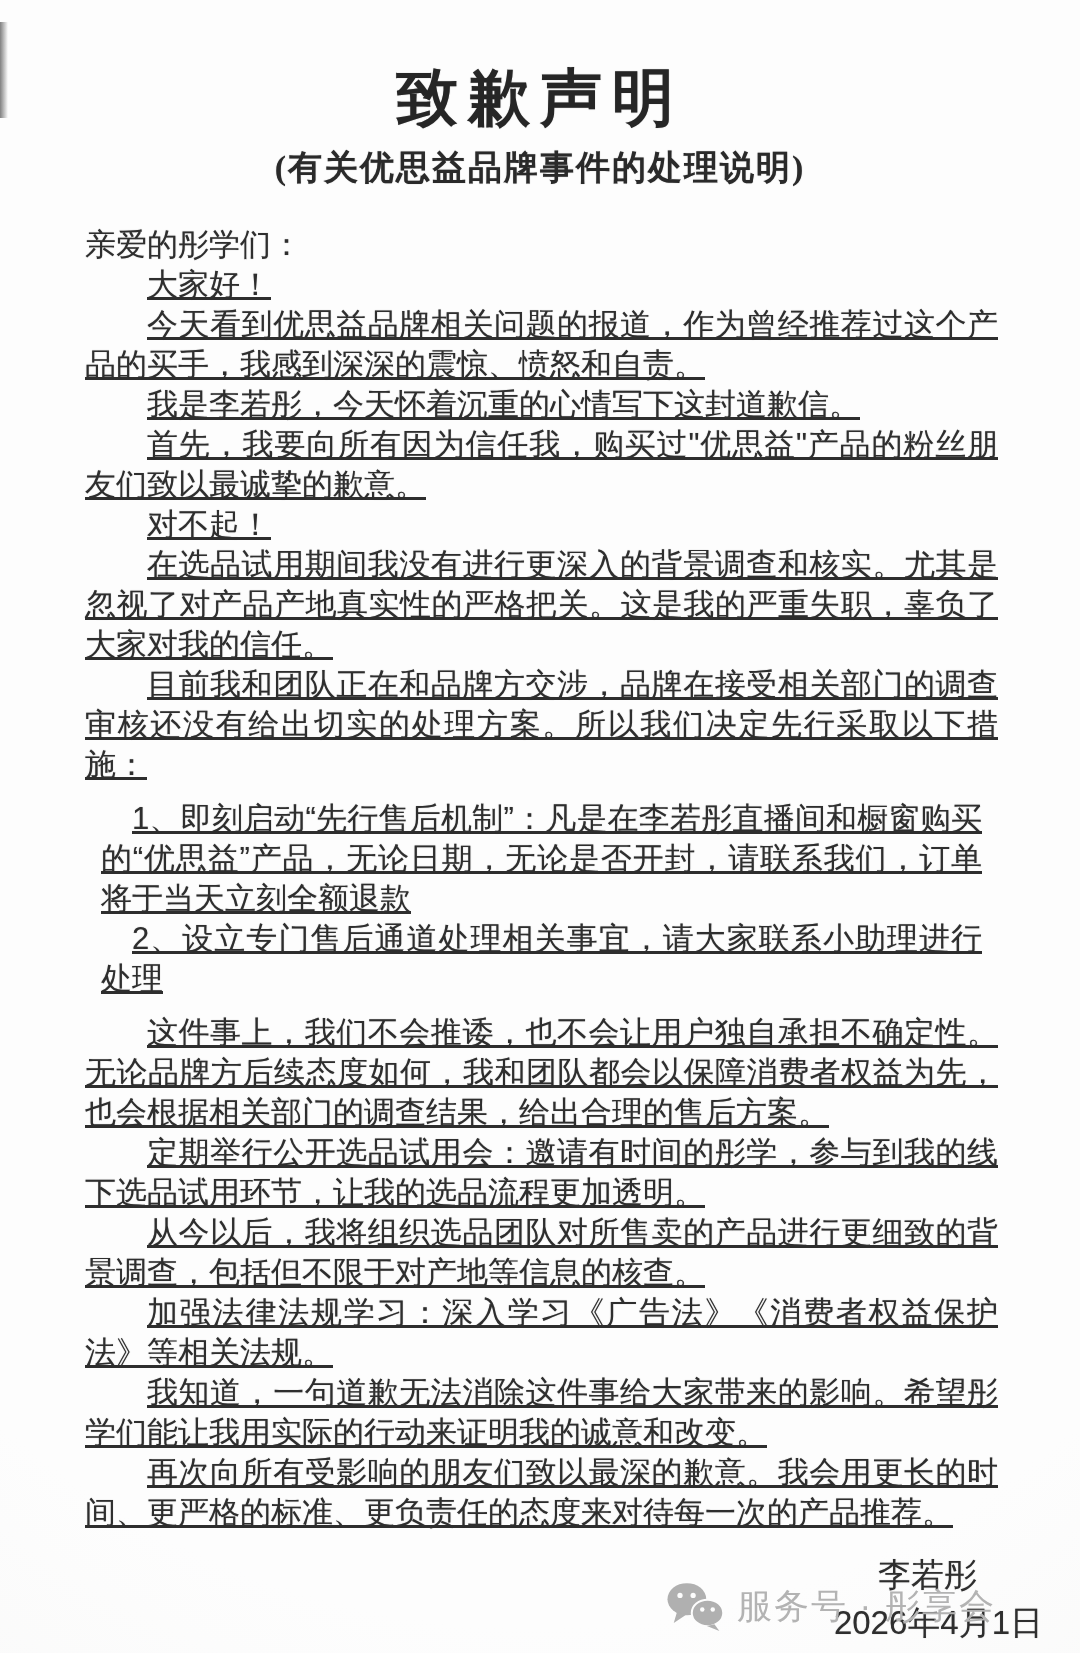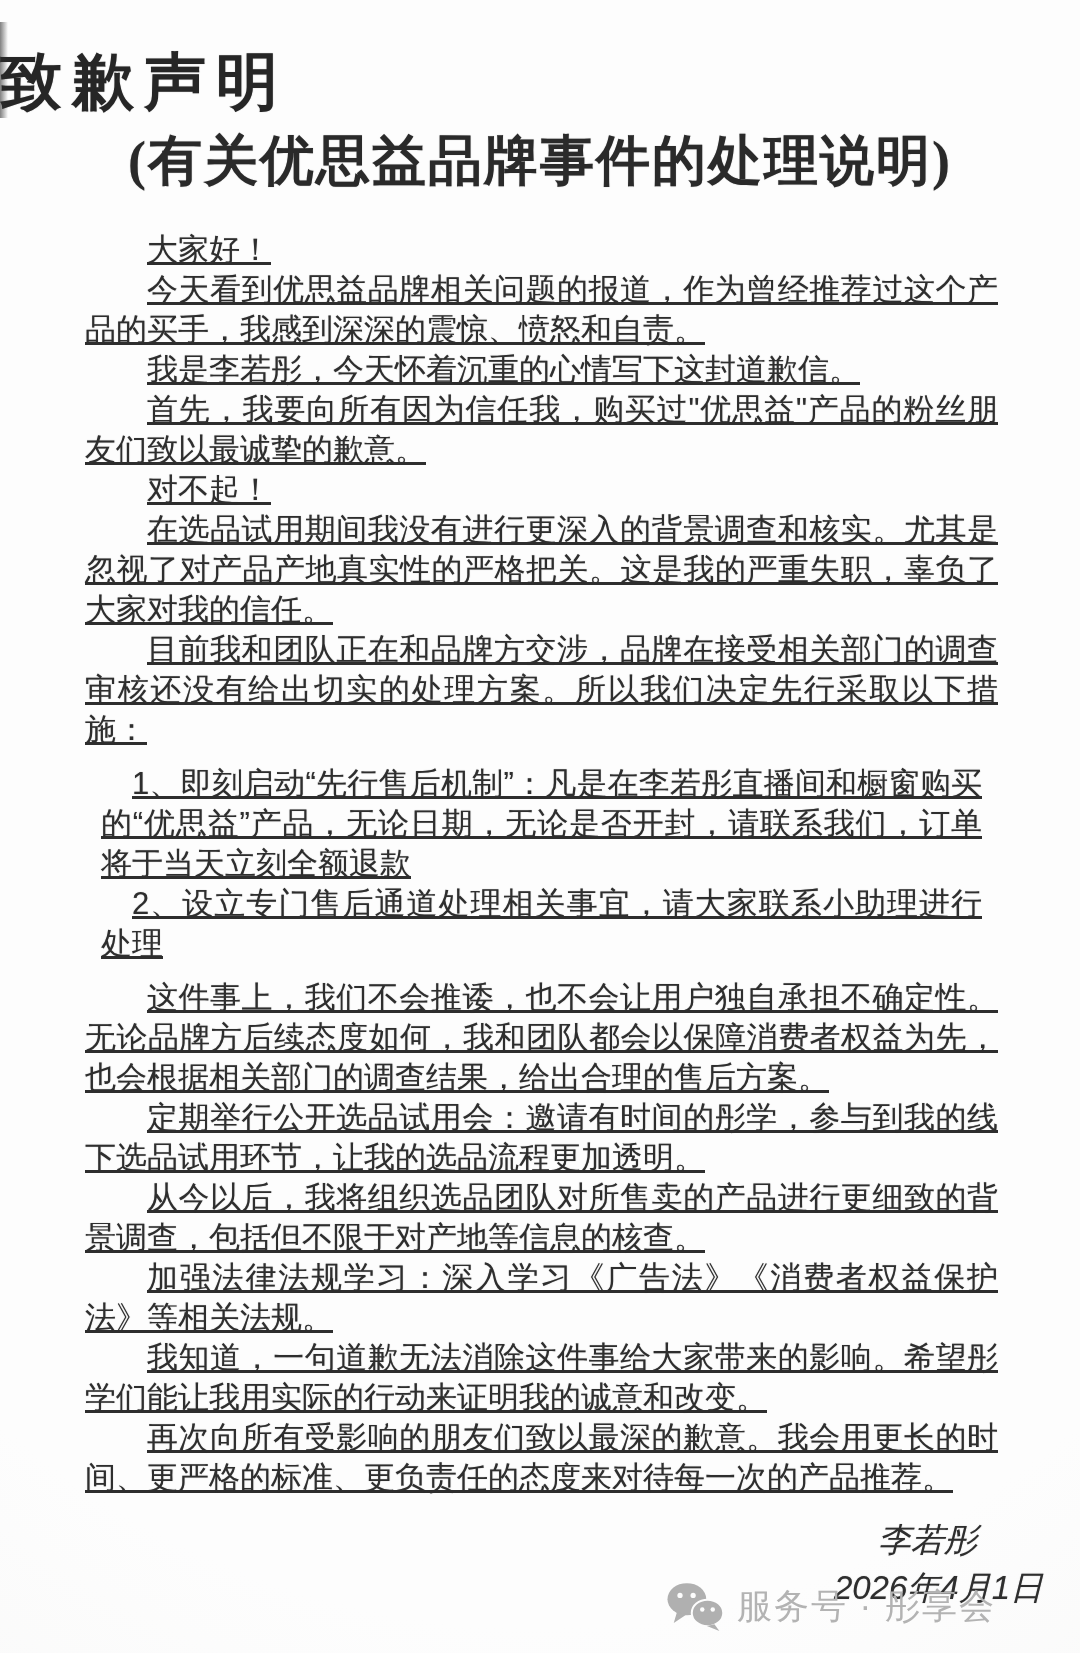--- a/index.html
+++ b/index.html
@@ -12,55 +12,55 @@
     background: radial-gradient(150% 110% at 50% 38%, #fdfdfd 55%, #f3f3f2 100%);
     color: #2e2e2e;
     font-family: "Liberation Sans", sans-serif;
     text-shadow: 0 0 1px rgba(46,46,46,0.45);
   }
   .edge-artifact {
     position: absolute; left: 0; top: 22px; width: 8px; height: 96px;
     background: linear-gradient(to right, rgba(45,45,45,0.6), rgba(45,45,45,0));
   }
   .doc-title {
-    margin: 0; padding-top: 48px;
+    margin: 16px; padding-top: 48px;
+    text-align: center;
     font-family: "Liberation Serif", serif;
     font-weight: 700;
     font-size: 62px;
     letter-spacing: 10px;
     line-height: 1.1;
     color: #262626;
   }
   .doc-subtitle {
     margin: 14px 0 0 0;
     text-align: center;
     font-family: "Liberation Serif", serif;
     font-weight: 600;
-    font-size: 54px;
+    font-size: 34px;
     letter-spacing: 2px;
     line-height: 1.15;
     color: #2a2a2a;
   }
   .letter-body {
     margin: 38px 82px 0 85px;
     font-size: 31px;
     line-height: 40px;
     text-align: justify;
   }
   .letter-body p { margin: 0; }
   .salutation { text-indent: 0; }
   .para { text-indent: 2em; text-decoration: underline; }
   .measures { margin: 14px 16px; }
   .measure { text-indent: 1em; }
   .signature {
     margin-top: 22px;
     text-align: right;
     font-size: 33px;
     line-height: 40px;
-    font-style: italic;
   }
   .sign-name { padding-right: 103px; }
   .sign-date { padding-right: 37px; margin-top: 8px; }
   .footer {
     position: absolute;
     right: 84px;
     bottom: 22px;
     display: flex;
     align-items: center;
     gap: 12px;
@@ -74,20 +74,21 @@
 </head>
 <body>
 
 <div class="page">
   <div class="edge-artifact"></div>
 
   <h1 class="doc-title">致歉声明</h1>
   <h2 class="doc-subtitle">(有关优思益品牌事件的处理说明)</h2>
 
   <div class="letter-body">
+    <p class="salutation">亲爱的彤学们：</p>
 
     <div>
         <p class="para">大家好！</p>
         <p class="para">今天看到优思益品牌相关问题的报道，作为曾经推荐过这个产品的买手，我感到深深的震惊、愤怒和自责。</p>
         <p class="para">我是李若彤，今天怀着沉重的心情写下这封道歉信。</p>
         <p class="para">首先，我要向所有因为信任我，购买过"优思益"产品的粉丝朋友们致以最诚挚的歉意。</p>
         <p class="para">对不起！</p>
         <p class="para">在选品试用期间我没有进行更深入的背景调查和核实。尤其是忽视了对产品产地真实性的严格把关。这是我的严重失职，辜负了大家对我的信任。</p>
         <p class="para">目前我和团队正在和品牌方交涉，品牌在接受相关部门的调查审核还没有给出切实的处理方案。所以我们决定先行采取以下措施：</p>
       </div>

